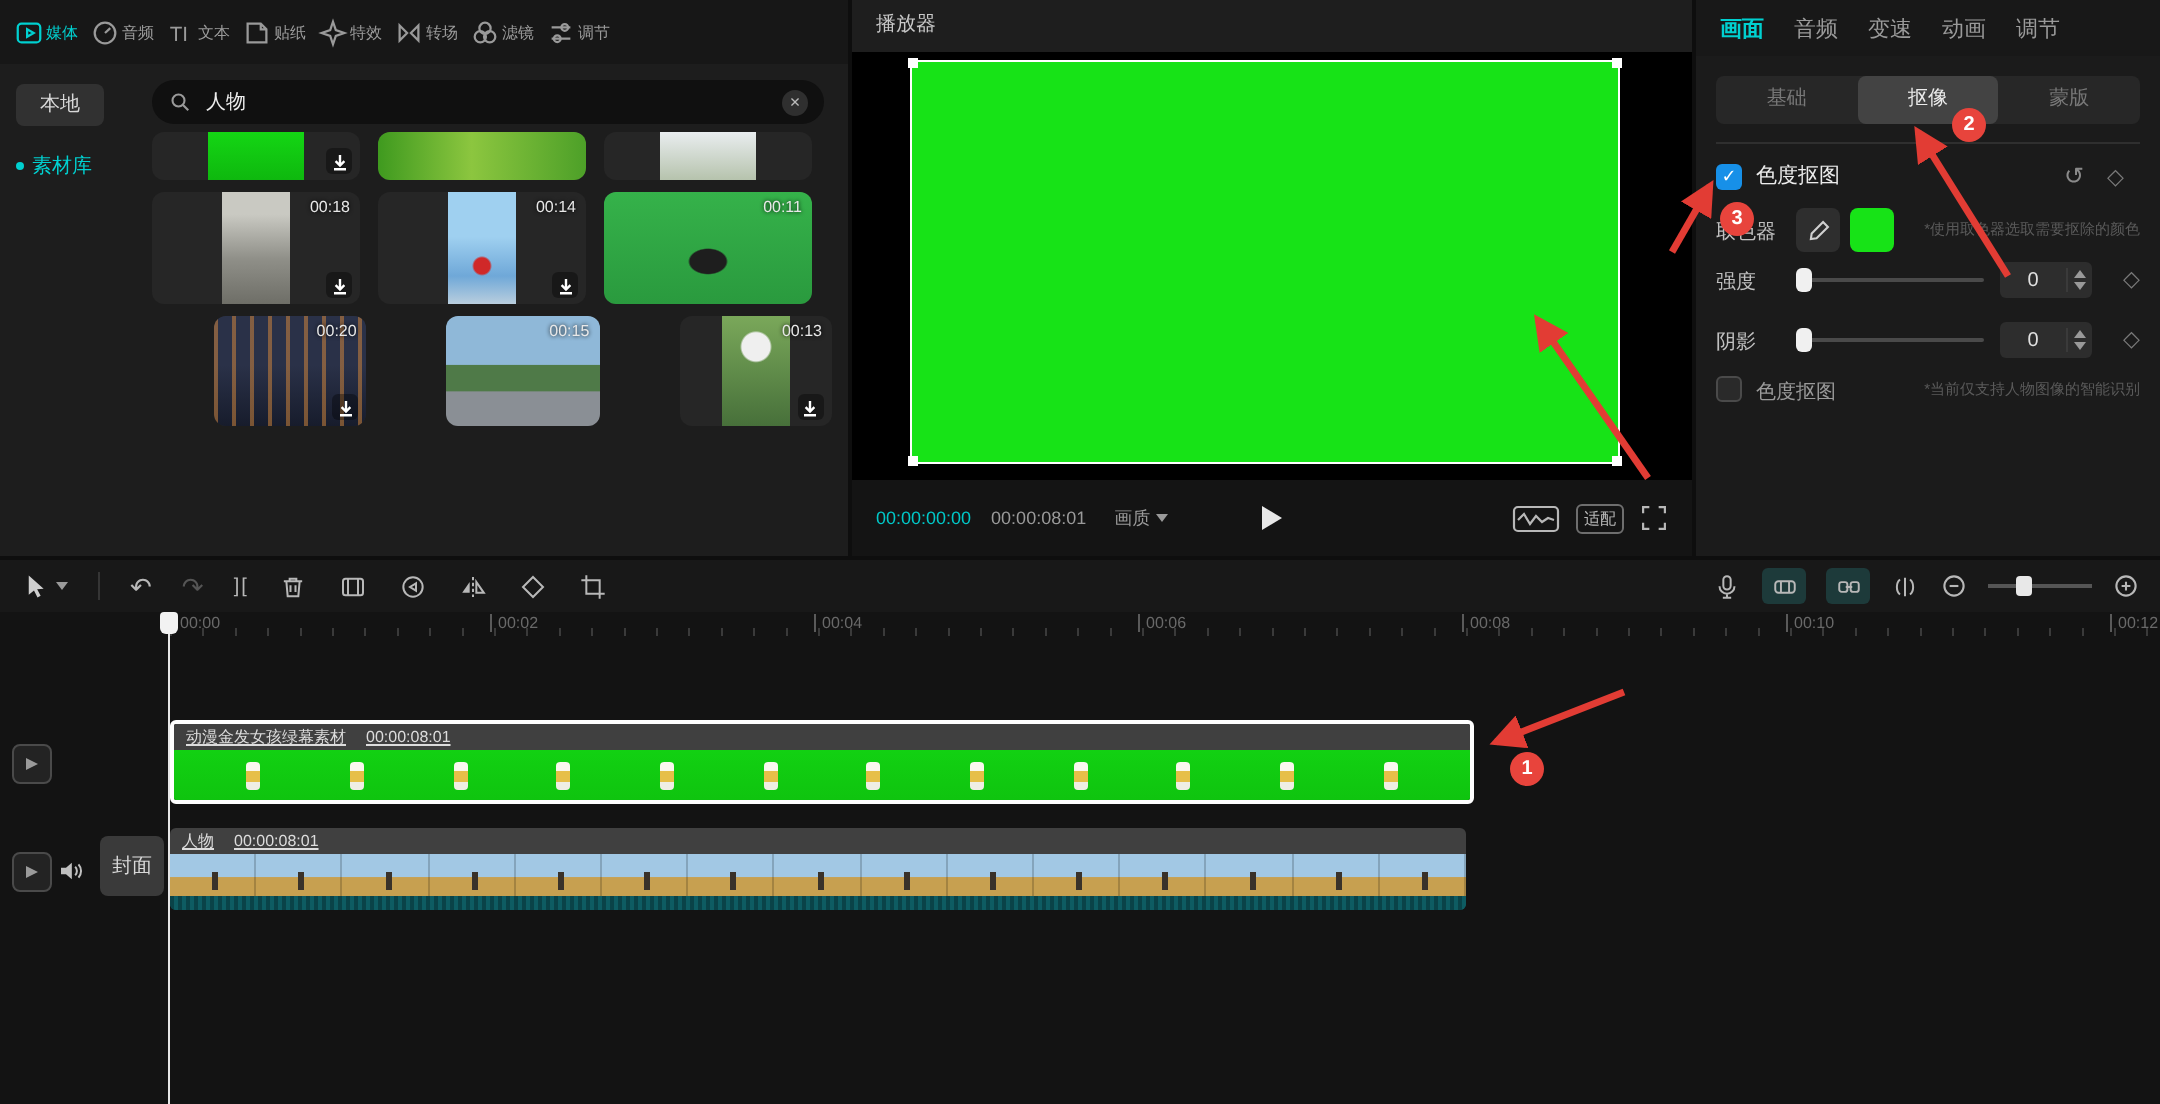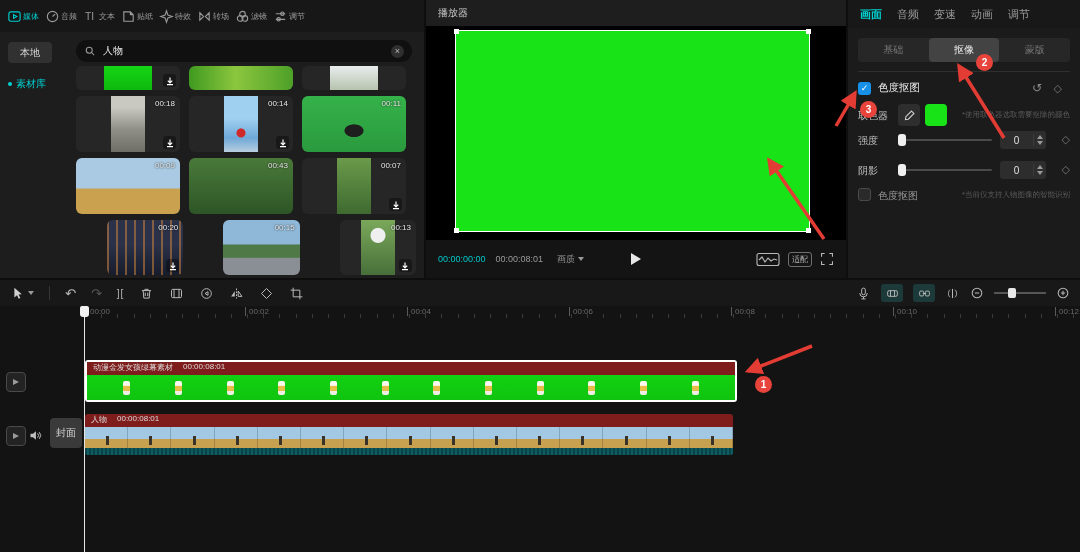--- a/index.html
+++ b/index.html
@@ -104,21 +104,21 @@
   
   #timeline{left:0;top:306px;width:1080px;height:246px;background:#131313;overflow:hidden;}
   #ruler{position:absolute;left:85px;right:0;top:0;height:12px;background-image:repeating-linear-gradient(90deg,#3a3a3a 0 1px,rgba(0,0,0,0) 1px 16.2px);background-size:100% 4px;background-position:0 bottom;background-repeat:no-repeat;}
   .rlab{position:absolute;top:1px;font-size:8px;color:#696969;border-left:1px solid #5a5a5a;padding-left:3px;line-height:9px;}
   #playhead-line{position:absolute;left:84px;top:0;width:1px;height:246px;background:#e6e6e6;z-index:30;}
   #playhead-head{position:absolute;left:80px;top:0;width:9px;height:11px;background:#f2f2f2;border-radius:2px 2px 3px 3px;z-index:31;}
   .trk-btn{position:absolute;width:18px;height:18px;border:1px solid #4a4a4a;border-radius:4px;background:#232323;display:flex;align-items:center;justify-content:center;}
   .trk-btn .pt{width:0;height:0;border-top:3.5px solid transparent;border-bottom:3.5px solid transparent;border-left:6px solid #9a9a9a;}
   #cover-btn{position:absolute;left:50px;top:112px;width:32px;height:30px;background:#3a3a3a;border-radius:4px;color:#d8d8d8;font-size:10px;display:flex;align-items:center;justify-content:center;}
   .clip{position:absolute;border-radius:3px;overflow:hidden;box-sizing:border-box;}
-  .clip-head{height:13px;background:#7f1d1d;display:flex;gap:10px;padding:0 6px;font-size:8px;color:#dcdcdc;white-space:nowrap;}
+  .clip-head{height:13px;background:#404040;display:flex;align-items:center;gap:10px;padding:0 6px;font-size:8px;color:#dcdcdc;white-space:nowrap;text-decoration:underline;}
   #clip1{left:85px;top:54px;width:652px;height:42px;border:2px solid #fff;}
   #clip1 .body{height:25px;background:linear-gradient(#12d112,#0fc40f);display:flex;align-items:center;justify-content:space-around;padding:0 14px;}
   .sprite{width:7px;height:14px;border-radius:2px;background:linear-gradient(#faf8ee 32%,#e6bf49 33% 72%,#efeee4 73%);}
   #clip2{left:85px;top:108px;width:648px;height:41px;}
   #clip2 .frames{display:flex;height:21px;}
   .frame{flex:1;position:relative;background:linear-gradient(#a2c8e4 55%,#c7a050 56%);border-right:1px solid rgba(0,0,0,.18);}
   .frame .fig{position:absolute;left:50%;bottom:3px;width:3px;height:9px;background:#39322a;}
   #clip2 .wave{height:7px;background-image:repeating-linear-gradient(90deg,#0a4348 0 2px,#0e5c62 2px 4px);background-color:#0b4f54;}
 
   
@@ -234,39 +234,20 @@
           <span class="dur">00:14</span>
           <div class="dl">
               <svg width="10" height="10" viewBox="0 0 10 10" stroke="#fff" fill="none" stroke-width="1.2">
                 <path d="M5,1.5 V6.5 M2.8,4.6 L5,6.8 L7.2,4.6 M2,8.6 H8"></path>
               </svg>
             </div>
           </div>
         <div class="tile h56">
             <div class="thumb full k-greenscreen"></div>
           <span class="dur">00:11</span>
-          </div>
-      </div>
-      <div class="grow">
-        <div class="tile h56">
-            <div class="thumb full k-field"></div>
-          <span class="dur">00:09</span>
-          </div>
-        <div class="tile h56">
-            <div class="thumb full k-forest"></div>
-          <span class="dur">00:43</span>
-          </div>
-        <div class="tile h56">
-            <div class="thumb port k-path"></div>
-          <span class="dur">00:07</span>
-          <div class="dl">
-              <svg width="10" height="10" viewBox="0 0 10 10" stroke="#fff" fill="none" stroke-width="1.2">
-                <path d="M5,1.5 V6.5 M2.8,4.6 L5,6.8 L7.2,4.6 M2,8.6 H8"></path>
-              </svg>
-            </div>
           </div>
       </div>
       <div class="grow">
         <div class="tile h55">
             <div class="thumb full k-city"></div>
           <span class="dur">00:20</span>
           <div class="dl">
               <svg width="10" height="10" viewBox="0 0 10 10" stroke="#fff" fill="none" stroke-width="1.2">
                 <path d="M5,1.5 V6.5 M2.8,4.6 L5,6.8 L7.2,4.6 M2,8.6 H8"></path>
               </svg>

